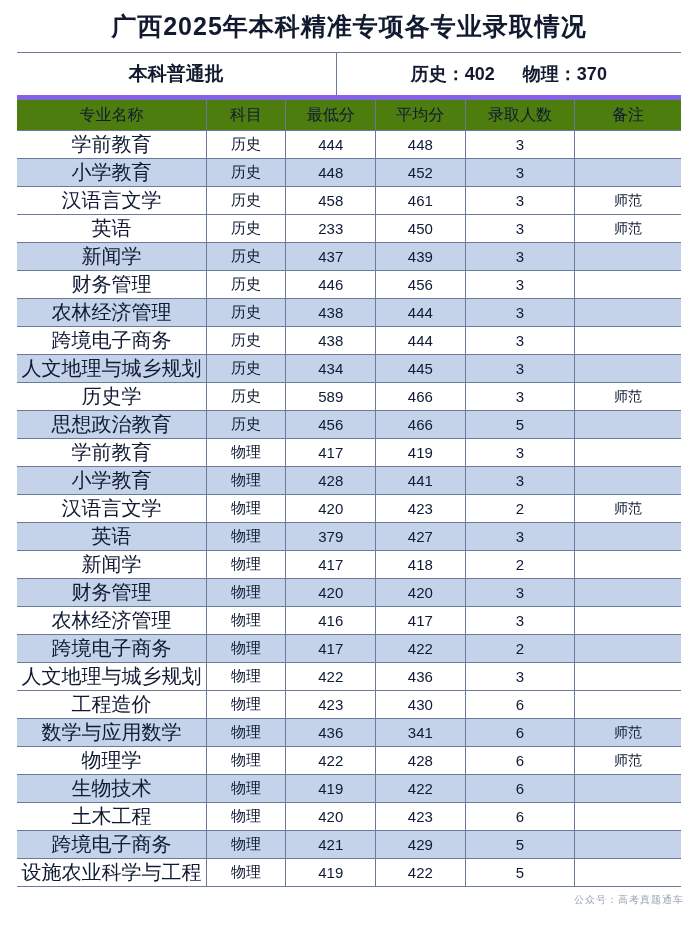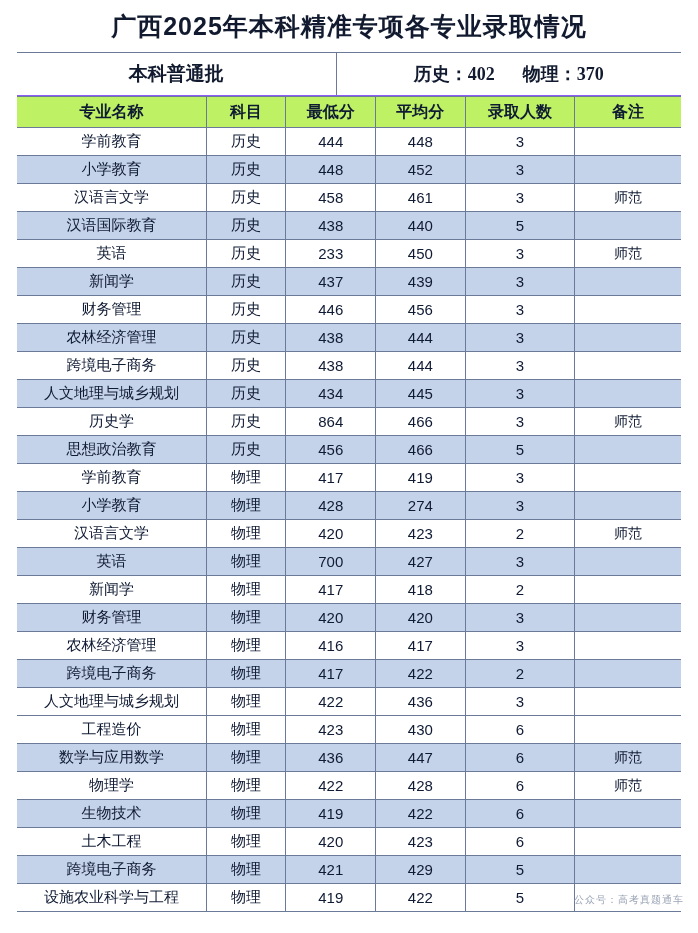--- a/index.html
+++ b/index.html
@@ -31,22 +31,21 @@
   .title-bar .title {
     font-size: 25px;
     font-weight: bold;
     letter-spacing: 1px;
     color: #111a2e;
   }
   .subhead {
     height: 42px;
     display: flex;
     align-items: center;
-    border-bottom: 1px solid #8b5cf6;
-    font-family: Liberation Serif, serif;
+    border-bottom: 4px solid #8b5cf6;
   }
   .subhead .left {
     width: 48%;
     text-align: center;
     font-size: 19px;
     font-weight: bold;
     color: #111a2e;
   }
   .subhead .right {
     flex: 1;
@@ -79,32 +78,32 @@
     height: 27px;
     text-align: center;
     font-size: 15px;
     color: #0f1a33;
     padding: 0;
     white-space: nowrap;
     overflow: hidden;
   }
   th + th, td + td { border-left: 1px solid #6b7a99; }
   thead th {
-    background: #bef264;
-    font-weight: bold;
+    background: #4d7c0f;
+    font-weight: normal;
     font-size: 16px;
     height: 30px;
   }
   tbody tr.alt td {
     background: #c5d3ea;
   }
   tbody tr.plain td {
     background: #ffffff;
   }
-  td.major { font-size: 15px; }
+  td.major { font-size: 20px; }
   td.note { font-size: 14px; }
   .watermark {
     position: absolute;
     right: 14px;
     bottom: 26px;
     font-size: 10px;
     color: #9aa4b5;
     letter-spacing: 1px;
     pointer-events: none;
   }
@@ -167,28 +166,20 @@
           <td class="note"></td>
         </tr>
         <tr class="plain">
           <td class="major">汉语言文学</td>
           <td>历史</td>
           <td>458</td>
           <td>461</td>
           <td>3</td>
           <td class="note">师范</td>
         </tr>
-        <tr class="alt">
-          <td class="major">汉语国际教育</td>
-          <td>历史</td>
-          <td>438</td>
-          <td>440</td>
-          <td>5</td>
-          <td class="note"></td>
-        </tr>
         <tr class="plain">
           <td class="major">英语</td>
           <td>历史</td>
           <td>233</td>
           <td>450</td>
           <td>3</td>
           <td class="note">师范</td>
         </tr>
         <tr class="alt">
           <td class="major">新闻学</td>
@@ -226,21 +217,21 @@
           <td class="major">人文地理与城乡规划</td>
           <td>历史</td>
           <td>434</td>
           <td>445</td>
           <td>3</td>
           <td class="note"></td>
         </tr>
         <tr class="plain">
           <td class="major">历史学</td>
           <td>历史</td>
-          <td>864</td>
+          <td>589</td>
           <td>466</td>
           <td>3</td>
           <td class="note">师范</td>
         </tr>
         <tr class="alt">
           <td class="major">思想政治教育</td>
           <td>历史</td>
           <td>456</td>
           <td>466</td>
           <td>5</td>
@@ -251,36 +242,36 @@
           <td>物理</td>
           <td>417</td>
           <td>419</td>
           <td>3</td>
           <td class="note"></td>
         </tr>
         <tr class="alt">
           <td class="major">小学教育</td>
           <td>物理</td>
           <td>428</td>
-          <td>274</td>
+          <td>441</td>
           <td>3</td>
           <td class="note"></td>
         </tr>
         <tr class="plain">
           <td class="major">汉语言文学</td>
           <td>物理</td>
           <td>420</td>
           <td>423</td>
           <td>2</td>
           <td class="note">师范</td>
         </tr>
         <tr class="alt">
           <td class="major">英语</td>
           <td>物理</td>
-          <td>700</td>
+          <td>379</td>
           <td>427</td>
           <td>3</td>
           <td class="note"></td>
         </tr>
         <tr class="plain">
           <td class="major">新闻学</td>
           <td>物理</td>
           <td>417</td>
           <td>418</td>
           <td>2</td>
@@ -323,21 +314,21 @@
           <td>物理</td>
           <td>423</td>
           <td>430</td>
           <td>6</td>
           <td class="note"></td>
         </tr>
         <tr class="alt">
           <td class="major">数学与应用数学</td>
           <td>物理</td>
           <td>436</td>
-          <td>447</td>
+          <td>341</td>
           <td>6</td>
           <td class="note">师范</td>
         </tr>
         <tr class="plain">
           <td class="major">物理学</td>
           <td>物理</td>
           <td>422</td>
           <td>428</td>
           <td>6</td>
           <td class="note">师范</td>

